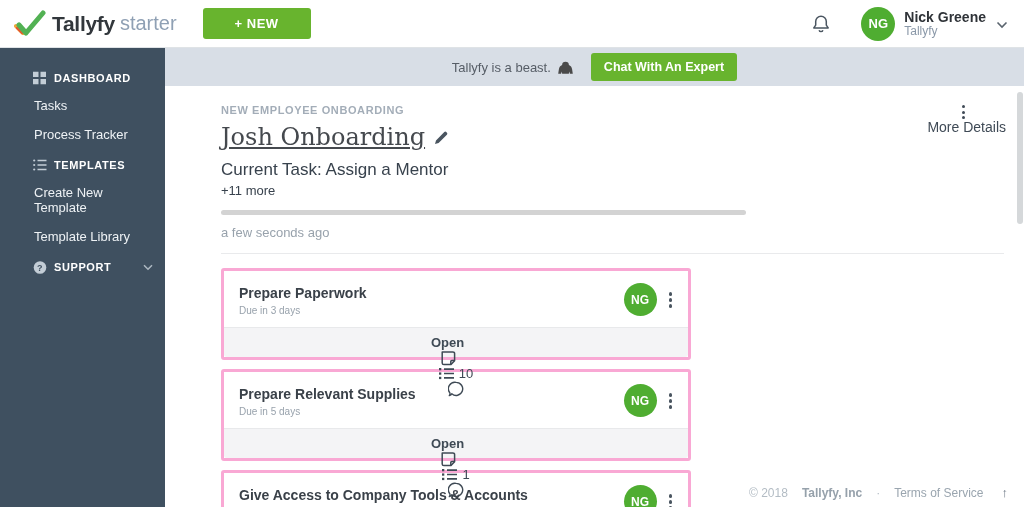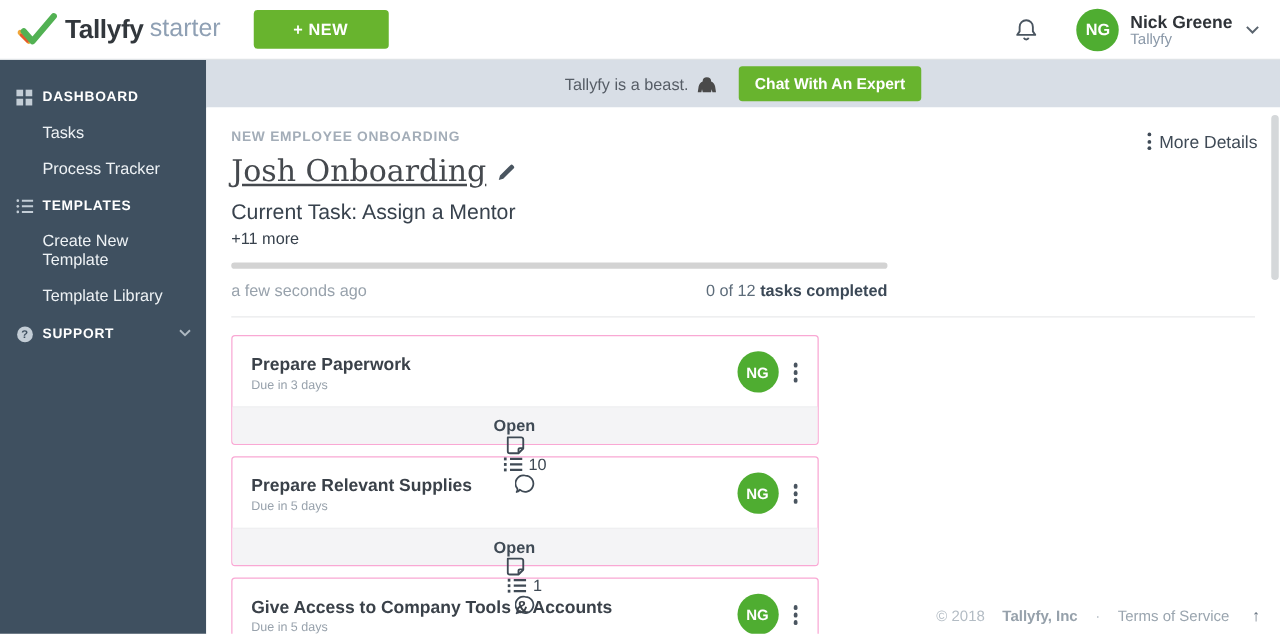--- a/index.html
+++ b/index.html
@@ -25,63 +25,63 @@
   .user-text { margin-left:9px; line-height:1.15; }
   .user-name { font-size:14px; font-weight:bold; color:#2f3338; }
   .user-org { font-size:12px; color:#8a98a8; }
   .user-chevron { margin-left:10px; color:#5a646e; }
 
   
   .sidebar { position:absolute; top:48px; left:0; width:165px; height:459px;
              background:#3f5060; padding-top:14px; }
   .side-header { position:relative; display:flex; align-items:center; height:26px;
                  padding-left:34px; color:#fff; font-size:11px; font-weight:bold;
-                 letter-spacing:.6px; cursor:pointer; margin-top:3px; }
+                 letter-spacing:.6px; cursor:pointer; margin-top:3px;margin-left:20px; }
   .side-header .side-icon { position:absolute; left:13px; top:50%; transform:translateY(-50%);
                  width:13px; height:13px; color:#c3cdd6; }
   .side-header .hdr-chevron { position:absolute; right:12px; color:#aeb9c2; }
   .side-item { display:block; padding:7px 8px 7px 34px; color:#eef2f5; font-size:13px;
                cursor:pointer; }
 
   
   .banner { position:absolute; top:48px; left:165px; width:859px; height:38px;
             background:#d8dee6; display:flex; align-items:center; justify-content:center; }
   .banner-text { font-size:13px; color:#565d66; }
   .gorilla { width:17px; height:15px; color:#4a4a4a; margin:0 5px -2px 6px; }
   .chat-btn { margin-left:12px; background:#68b42e; color:#fff; border:none;
               font-family:inherit; font-size:12.5px; font-weight:bold; padding:7px 13px;
               border-radius:3px; cursor:pointer; }
 
   
   .content { position:absolute; top:86px; left:165px; width:859px; height:421px;
-             background:#fff; overflow:hidden; }
+             background:#fff; overflow:hidden;padding-left:36px; }
   .process-header { position:relative; padding:18px 20px 0 20px; }
   .template-name { font-size:11px; font-weight:bold; letter-spacing:.6px; color:#a3adb8; }
   .title-row { display:flex; align-items:center; margin-top:7px; }
   .process-title { font-family:"DejaVu Serif", serif; font-size:24px; color:#45494e;text-decoration:underline; }
   .pencil { width:15px; height:15px; margin-left:9px; color:#4a5560; cursor:pointer; }
   .current-task { font-size:17px; color:#38424d; margin-top:9px; }
   .more-tasks { font-size:13px; color:#38424d; margin-top:3px; cursor:pointer; }
   .more-details { position:absolute; top:19px; right:18px; display:flex; align-items:center;
-                  cursor:pointer; color:#3f4a56; font-size:14px; }
+                  cursor:pointer; color:#3f4a56; font-size:14px;flex-direction:column; }
   .dots-v { display:inline-flex; flex-direction:column; gap:2.5px; margin-right:6px; }
   .dots-v i { width:3px; height:3px; border-radius:50%; background:#3f4a56; }
   .progress-track { width:525px; height:5px; border-radius:3px; background:#d3d3d3;
                     margin-top:12px; overflow:hidden; }
   .progress-fill { height:100%; background:#68b42e; width:0%; }
   .status-row { width:525px; display:flex; justify-content:space-between;
                 margin-top:10px; font-size:13px; }
   .updated { color:#98a2ac; }
   .tasks-count { color:#5d6c7a; }
   .tasks-count b { color:#3b4856; }
   .header-divider { border-bottom:1px solid #e9eaec; margin-top:13px; }
 
   
   .cards { margin:14px 0 0 20px; width:470px; }
-  .card { border:1px solid #f9a8d4; border-radius:3px; background:#fff; margin-bottom:9px; }
+  .card { border:3px solid #f9a8d4; border-radius:3px; background:#fff; margin-bottom:9px; }
   .card-body { display:flex; align-items:flex-start; padding:12px 12px 11px 15px; }
   .card-text { flex:1; padding-top:2px; }
   .card-title { font-size:14px; font-weight:bold; color:#3a4149; }
   .card-due { font-size:10px; color:#98a2ac; margin-top:4px; }
   .card-avatar { width:33px; height:33px; border-radius:50%; background:#4fad31; color:#fff;
                  font-size:12px; font-weight:bold; display:flex; align-items:center;
                  justify-content:center; cursor:pointer; }
   .card-menu { display:flex; flex-direction:column; gap:2.5px; padding:9px 4px 6px 12px;
                cursor:pointer; }
   .card-menu i { width:3.5px; height:3.5px; border-radius:50%; background:#4a5560; }
@@ -216,24 +216,20 @@
           <i></i>
         </span>
       <span>More Details</span>
     </div>
 
     <div class="progress-track">
       <div class="progress-fill" style="width: 0%;"></div>
     </div>
     <div class="status-row">
       <span class="updated">a few seconds ago</span>
-      <span class="tasks-count">
-        <span>0 of 12</span>
-        <b>tasks completed</b>
-      </span>
     </div>
     <div class="header-divider"></div>
   </div>
 
   <div class="cards">
 
     <div class="card">
       <div class="card-body">
         <div class="card-text">
           <div class="card-title">Prepare Paperwork</div>

